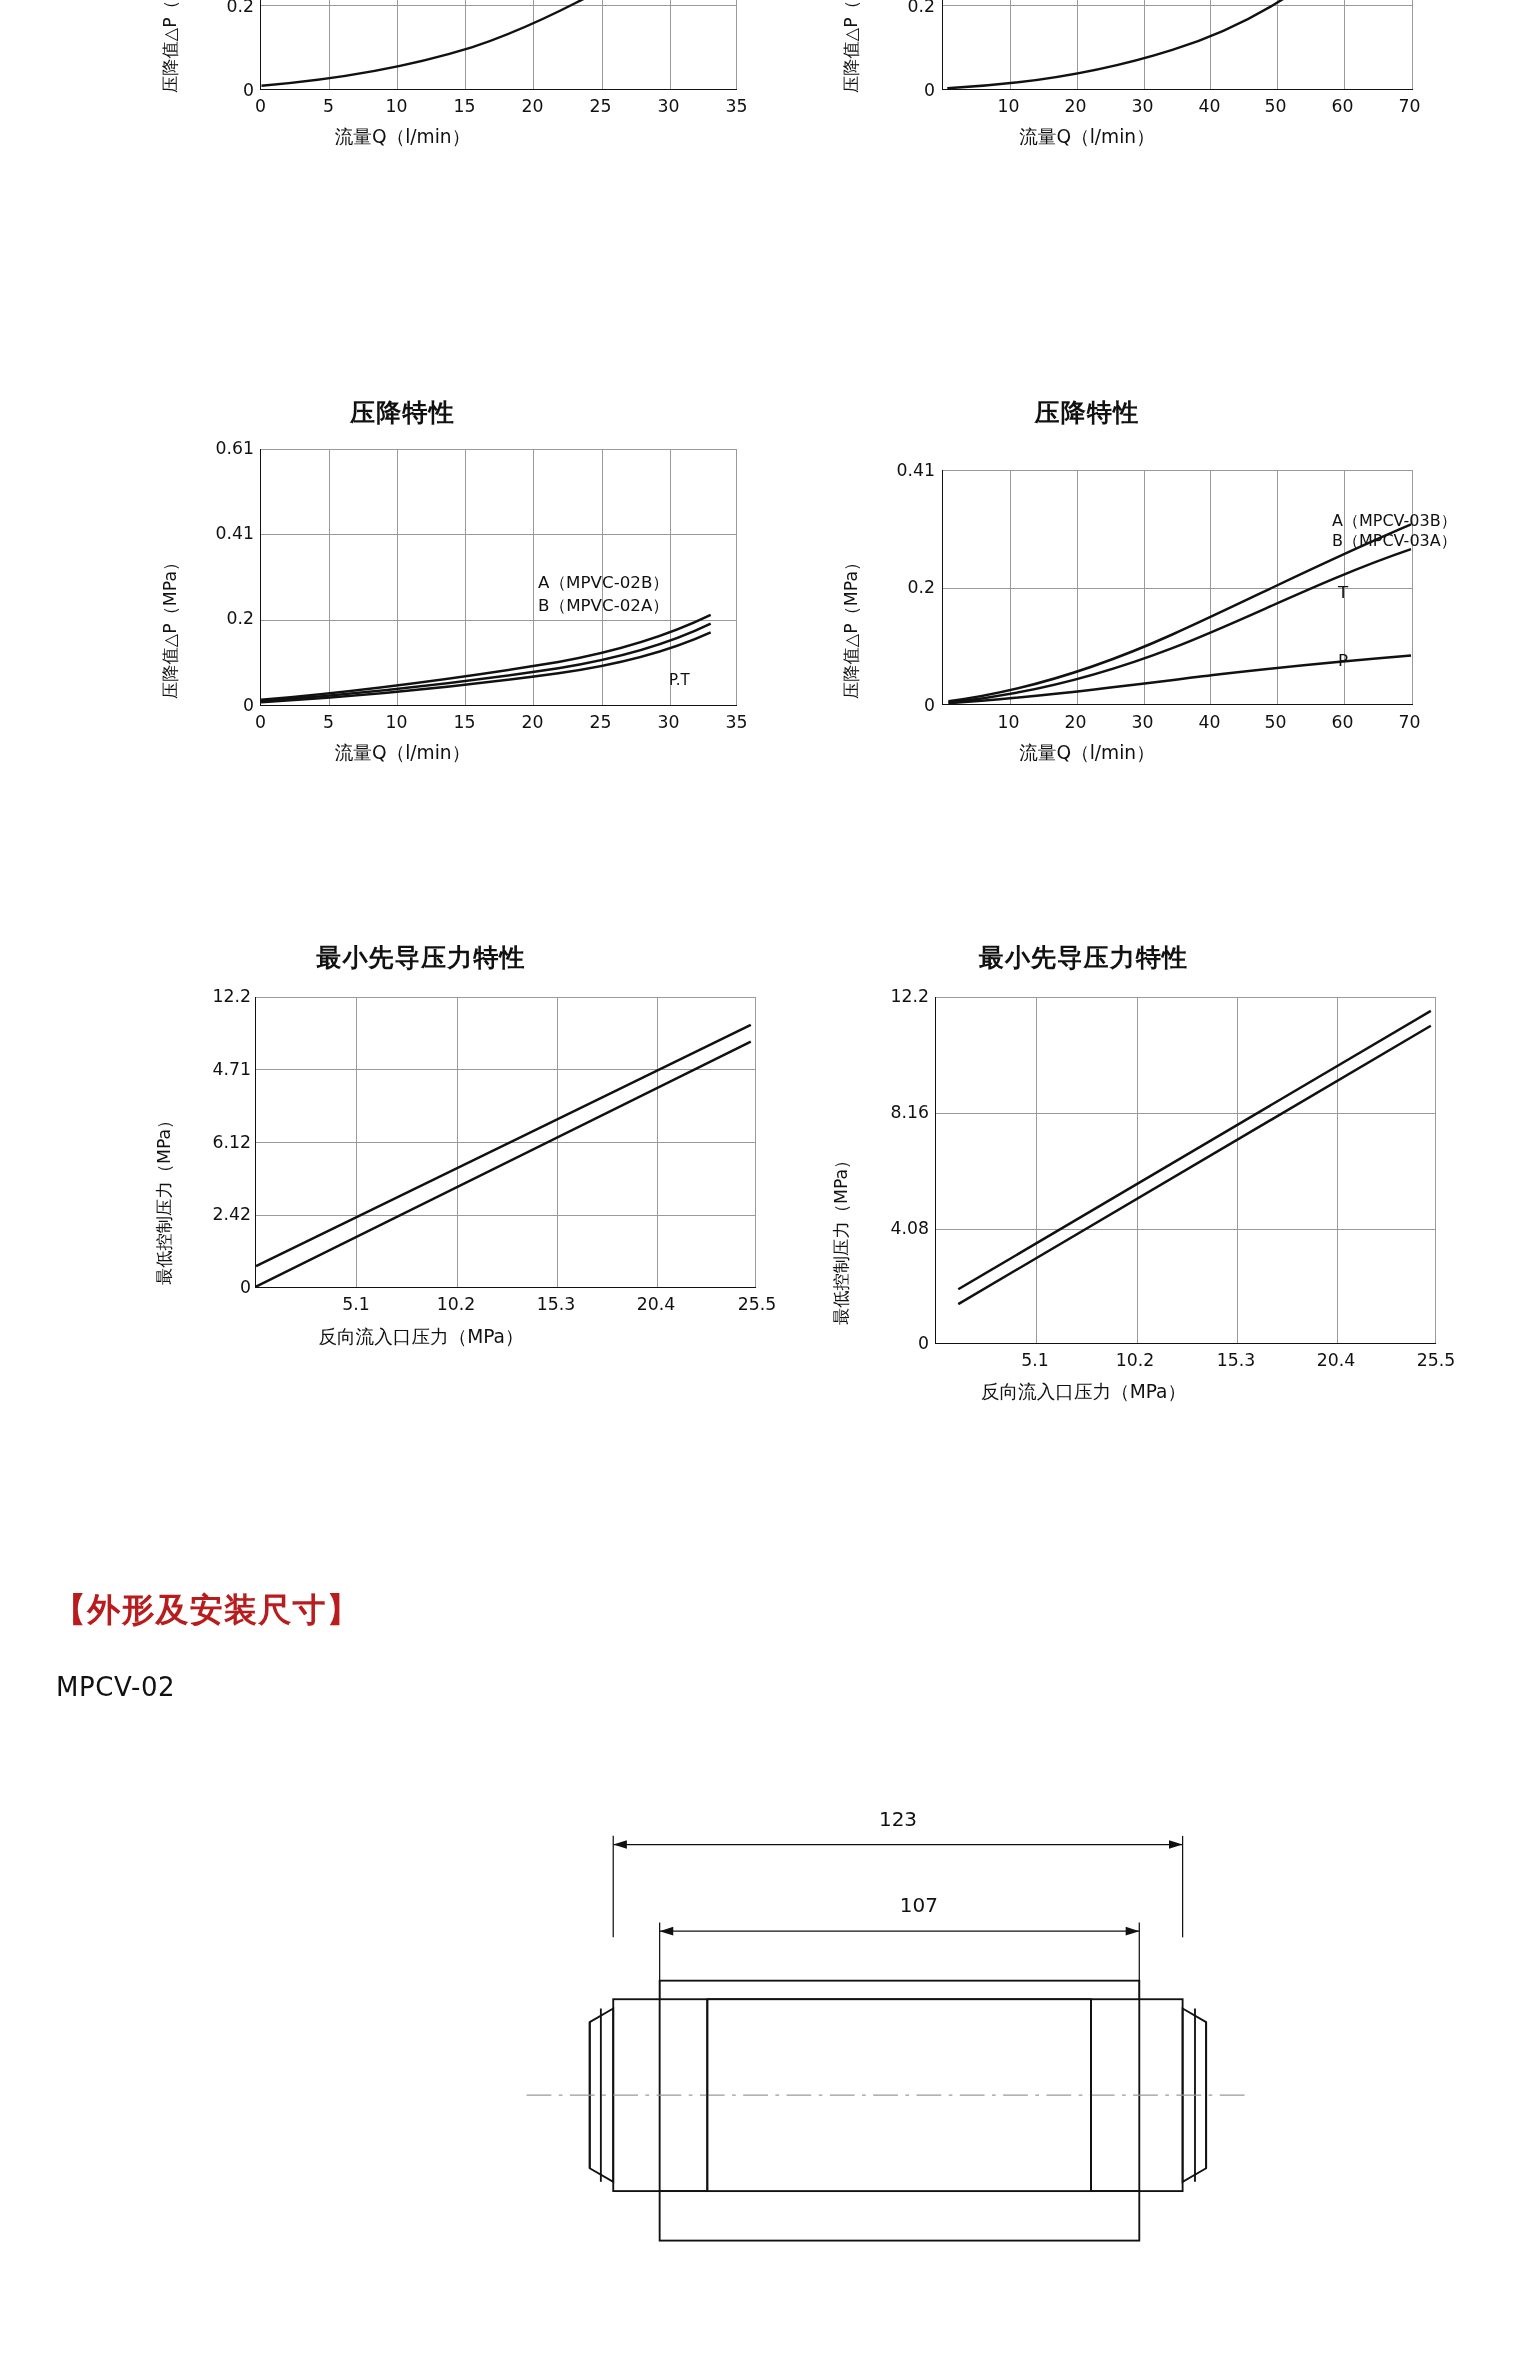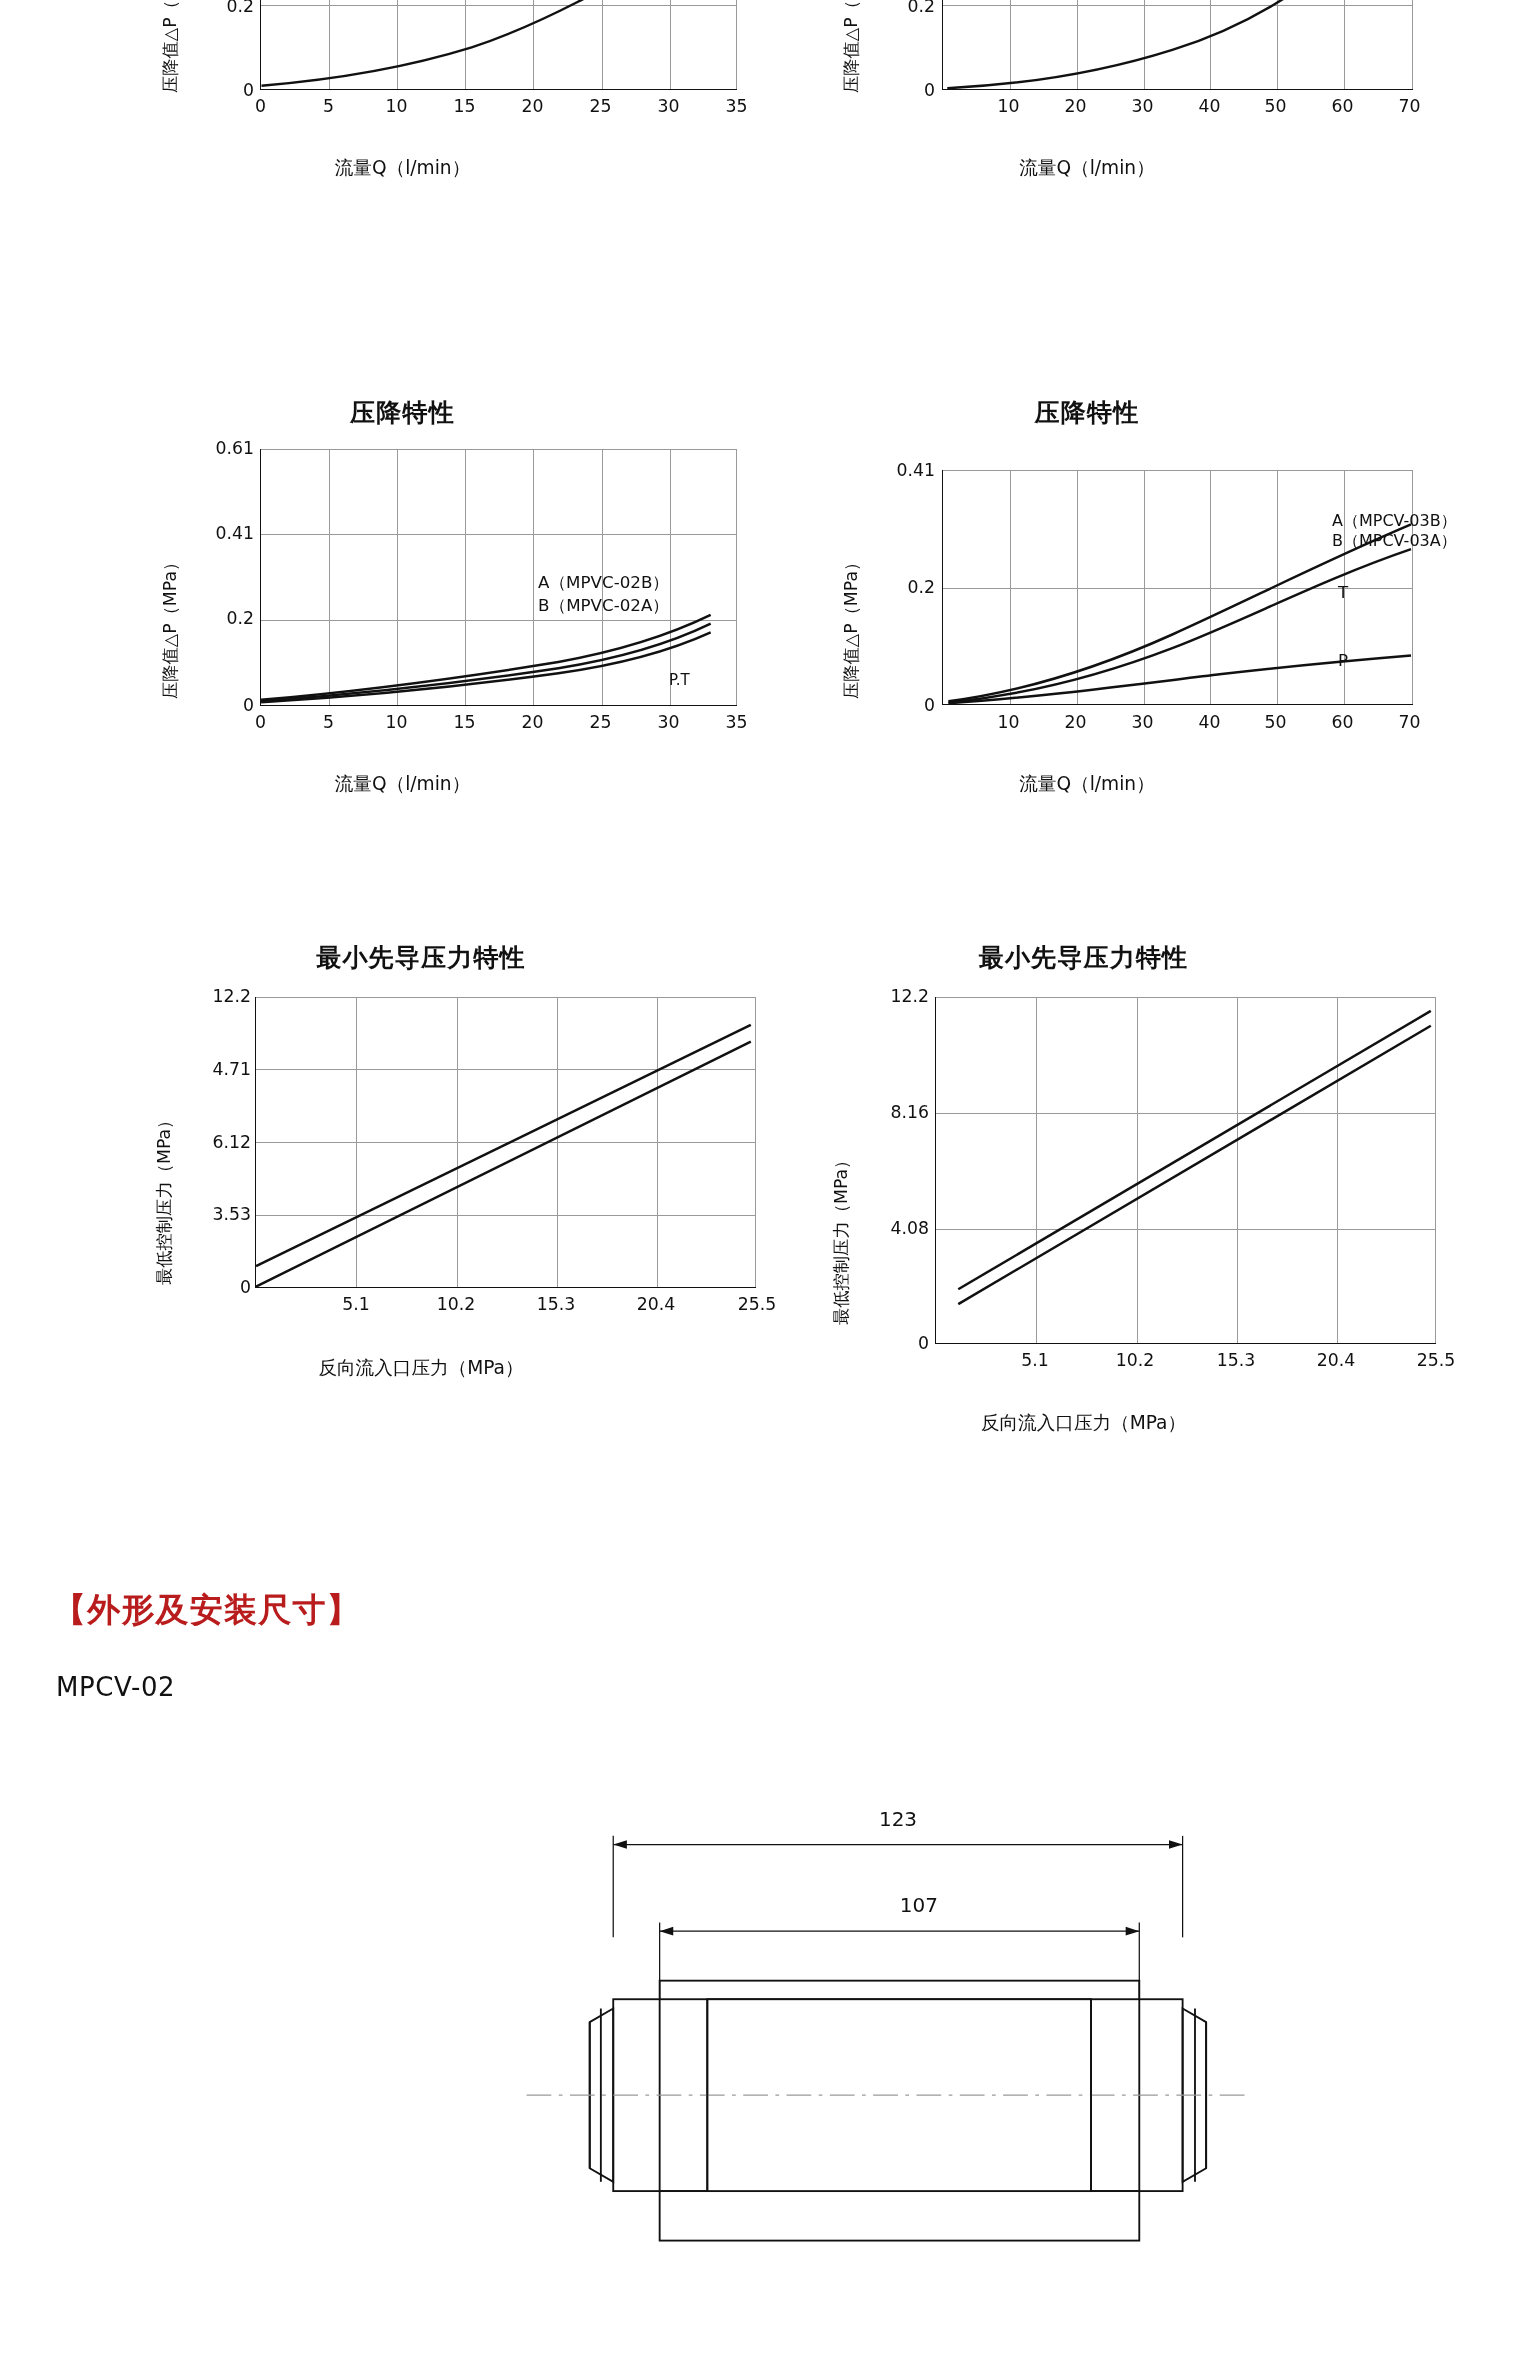--- a/index.html
+++ b/index.html
@@ -11,21 +11,21 @@
   .chart .title{position:absolute;width:100%;text-align:center;font-size:25px;font-weight:bold;letter-spacing:1.2px;color:#111;}
   .plot{position:absolute;border-left:1.9px solid #111;border-bottom:1.9px solid #111;box-sizing:border-box;}
   .plot .vgrid,.plot .hgrid{position:absolute;background:#9a9a9a;}
   .plot .vgrid{width:0.6px;top:0;bottom:0;}
   .plot .hgrid{height:0.6px;left:0;right:0;}
   .plot .frame-top{position:absolute;left:0;right:0;top:0;height:0.6px;background:#9a9a9a;}
   .plot .frame-right{position:absolute;top:0;bottom:0;right:0;width:0.6px;background:#9a9a9a;}
   .plot svg{position:absolute;left:0;top:0;overflow:visible;}
   .ylab{position:absolute;font-size:17.3px;text-align:right;color:#111;white-space:nowrap;}
   .xlab{position:absolute;font-size:17.3px;text-align:center;color:#111;white-space:nowrap;}
-  .axtitle-x{position:absolute;font-size:18.6px;text-align:center;width:100%;color:#111;margin-top:31px;}
+  .axtitle-x{position:absolute;font-size:18.6px;text-align:center;width:100%;color:#111;}
   .axtitle-y{position:absolute;font-size:17.3px;color:#111;white-space:nowrap;transform-origin:0 0;transform:rotate(-90deg);}
   .curvelabel{position:absolute;font-size:16.7px;color:#111;white-space:nowrap;}
 
   
   .section-head{position:absolute;font-size:33px;font-weight:bold;letter-spacing:1.2px;color:#b91c1c;}
   .section-sub{position:absolute;font-size:26px;color:#111;letter-spacing:0.6px;}
 
   
   .drawing{position:absolute;}
   .dimtext{position:absolute;font-size:20px;color:#111;text-align:center;}
@@ -184,21 +184,21 @@
       <div class="hgrid" style="top:145px;"></div>
       <div class="hgrid" style="top:218px;"></div>
       <svg width="501" height="291" viewBox="0 0 810 470">
         <path d="M0,435 L 800,45" fill="none" stroke="#111" stroke-width="4"></path>
         <path d="M0,468 L 800,72" fill="none" stroke="#111" stroke-width="4"></path>
       </svg>
     </div>
     <div class="ylab" style="left:74px;top:45px;width:84px;">12.2</div>
     <div class="ylab" style="left:74px;top:118px;width:84px;">4.71</div>
     <div class="ylab" style="left:74px;top:191px;width:84px;">6.12</div>
-    <div class="ylab" style="left:74px;top:263px;width:84px;">3.53</div>
+    <div class="ylab" style="left:74px;top:263px;width:84px;">2.42</div>
     <div class="ylab" style="left:74px;top:336px;width:84px;">0</div>
     <div class="xlab" style="left:232px;top:353px;width:62px;">5.1</div>
     <div class="xlab" style="left:332px;top:353px;width:62px;">10.2</div>
     <div class="xlab" style="left:432px;top:353px;width:62px;">15.3</div>
     <div class="xlab" style="left:532px;top:353px;width:62px;">20.4</div>
     <div class="xlab" style="left:633px;top:353px;width:62px;">25.5</div>
     <div class="axtitle-x" style="left:0;top:383px;">反向流入口压力（MPa）</div>
     <div class="axtitle-y" style="left:59px;top:344px;">最低控制压力（MPa）</div>
   </div>
 

